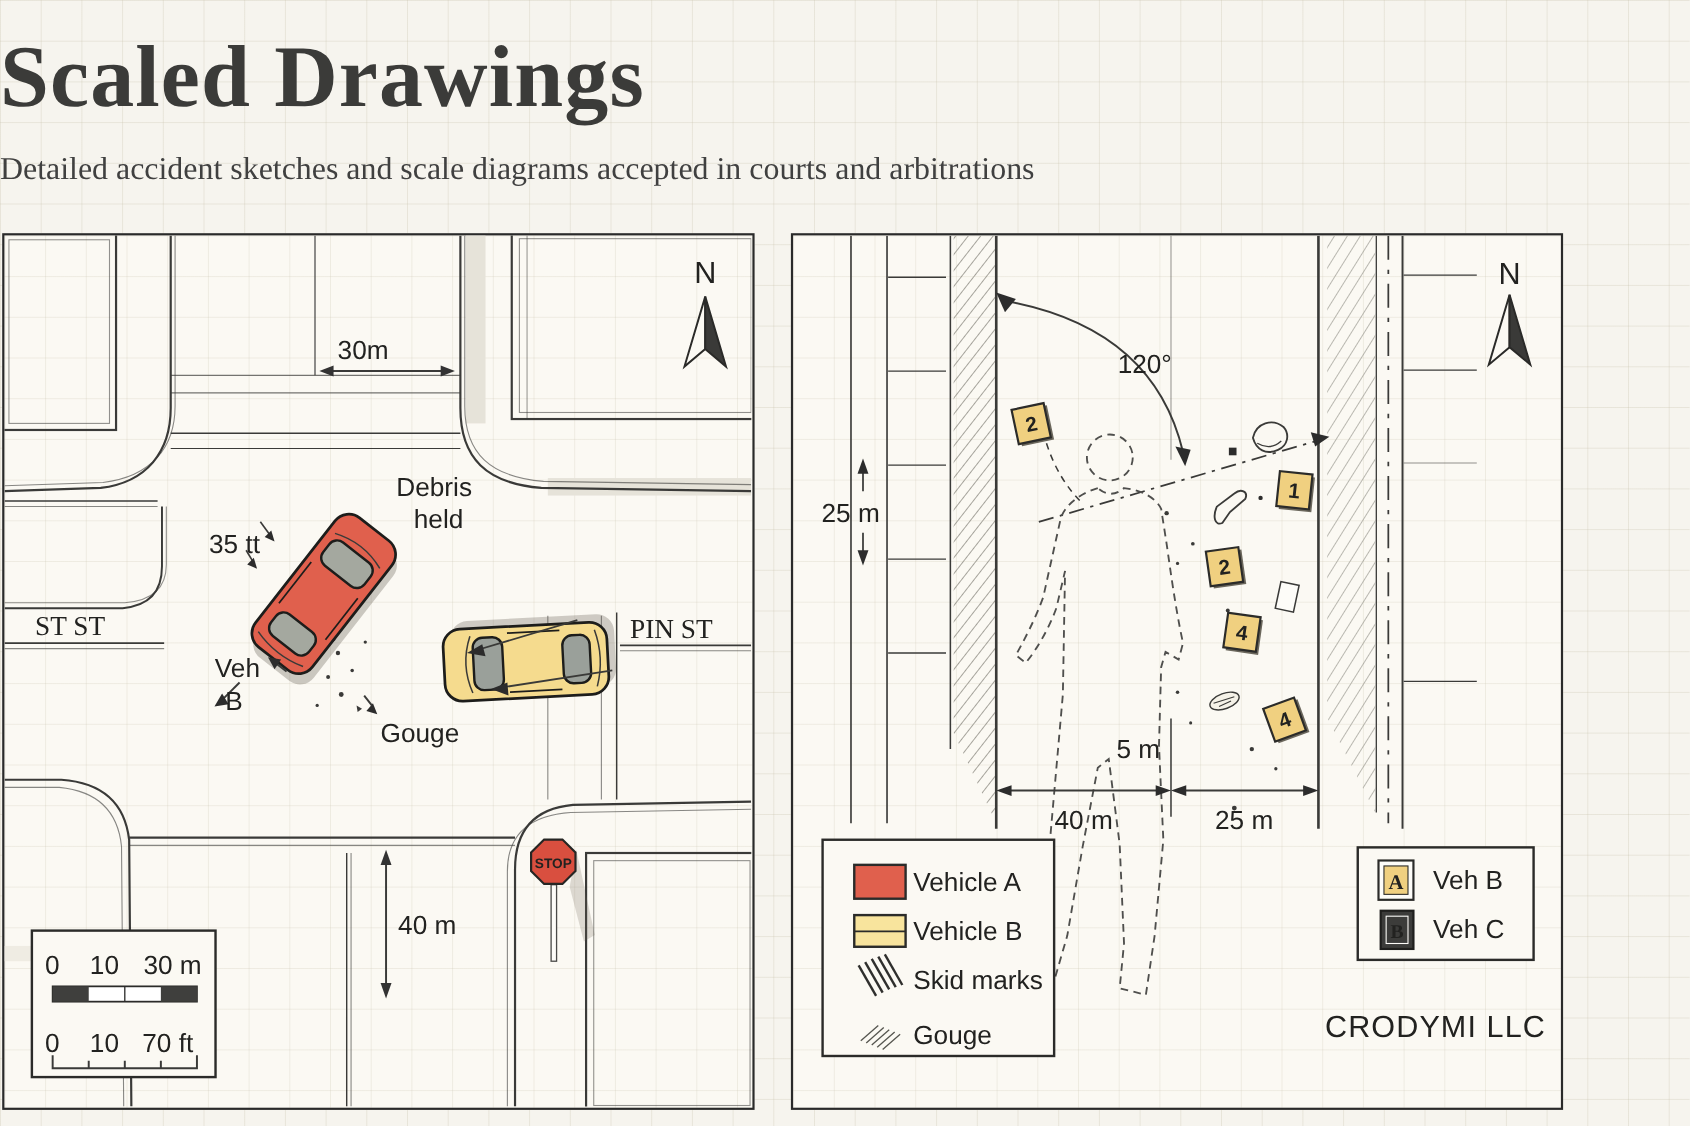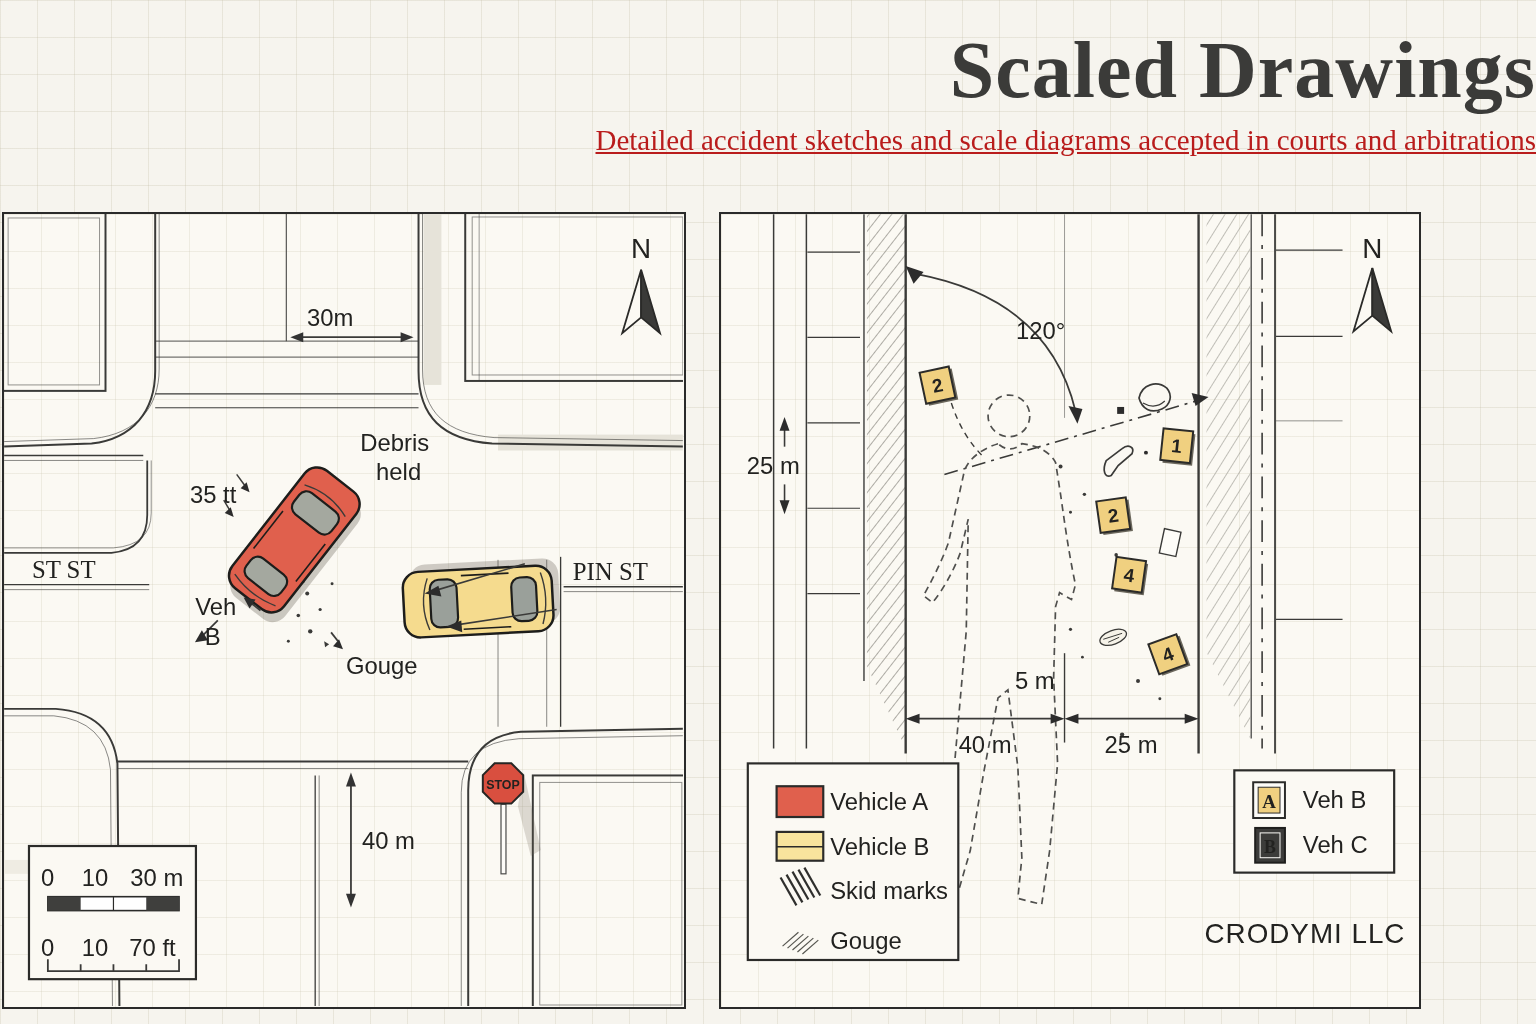--- a/index.html
+++ b/index.html
@@ -6,28 +6,28 @@
   body{
     width:1536px;height:1024px;position:relative;overflow:hidden;
     background-color:#f6f4ee;
     background-image:
       linear-gradient(rgba(205,200,180,0.35) 1px, transparent 1px),
       linear-gradient(90deg, rgba(205,200,180,0.35) 1px, transparent 1px);
     background-size:37px 37px;
     font-family:"Liberation Sans", sans-serif;
     color:#2c2c2c;
   }
-  .hdr{position:absolute;left:0;top:0;width:100%;text-align:right;}
+  .hdr{position:absolute;left:0;top:0;width:100%;text-align:left;}
   .title{
     margin-top:28px;font-family:"Liberation Serif", serif;font-weight:bold;
     font-size:80px;line-height:1.05;color:#3b3b39;letter-spacing:1px;
   }
   .subtitle{
-    margin-top:12px;font-family:"Liberation Serif", serif;
-    font-size:29px;color:#b91c1c;text-decoration:underline;
+    margin-top:26px;font-family:"Liberation Serif", serif;
+    font-size:29px;color:#404040;
   }
   .panel{
     position:absolute;top:212px;height:797px;box-sizing:border-box;
     border:2.5px solid #2a2a2a;
     background-color:#fbf9f3;
     background-image:
       linear-gradient(rgba(205,200,180,0.28) 1px, transparent 1px),
       linear-gradient(90deg, rgba(205,200,180,0.28) 1px, transparent 1px);
     background-size:37px 37px;
   }

